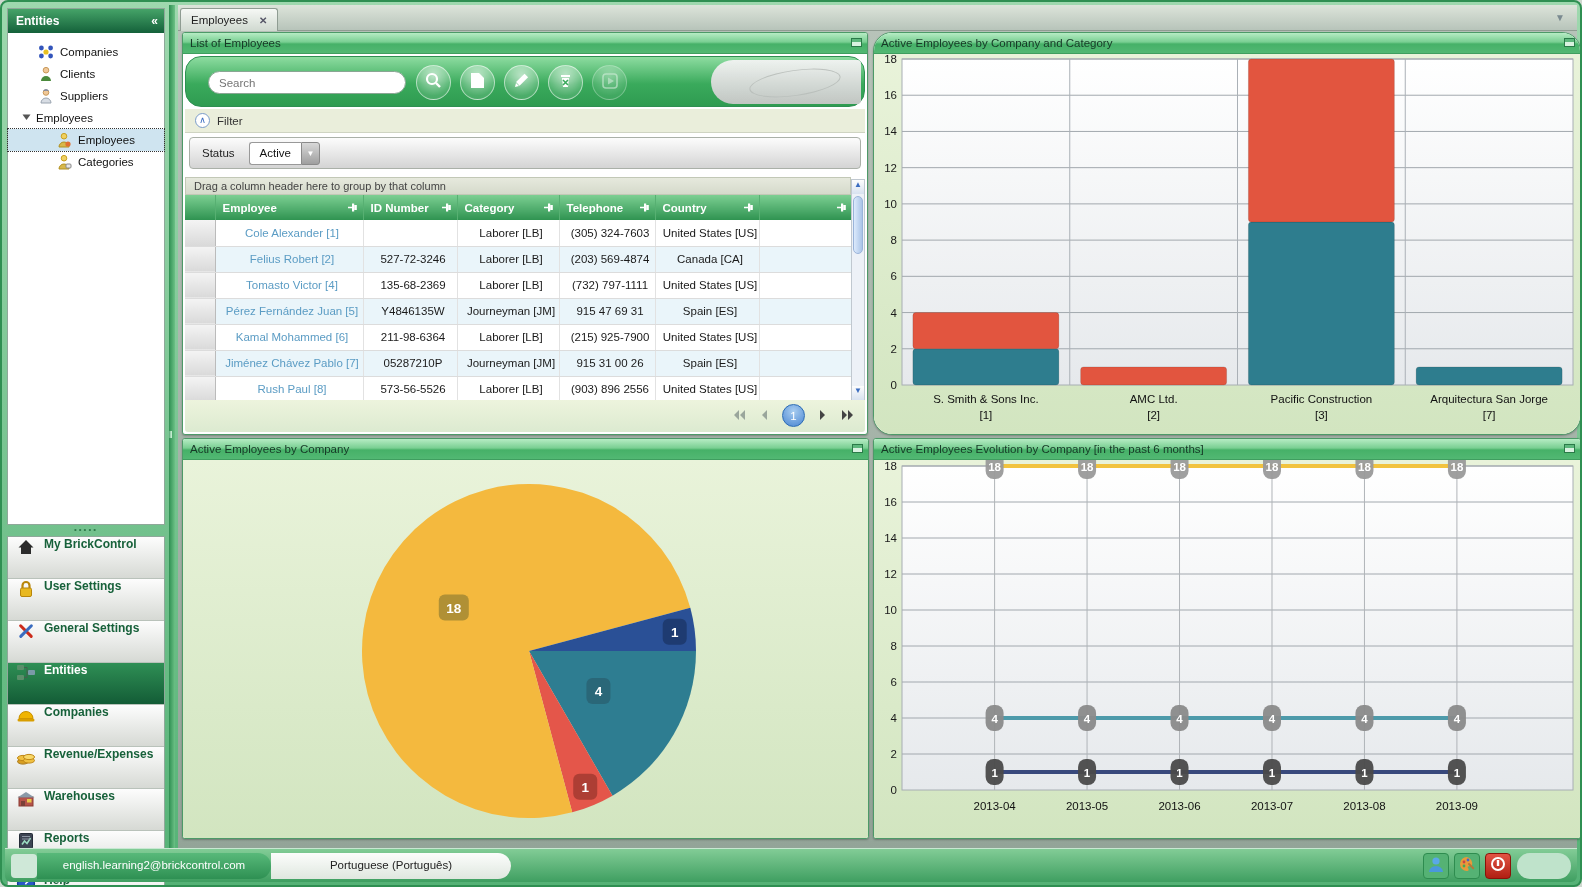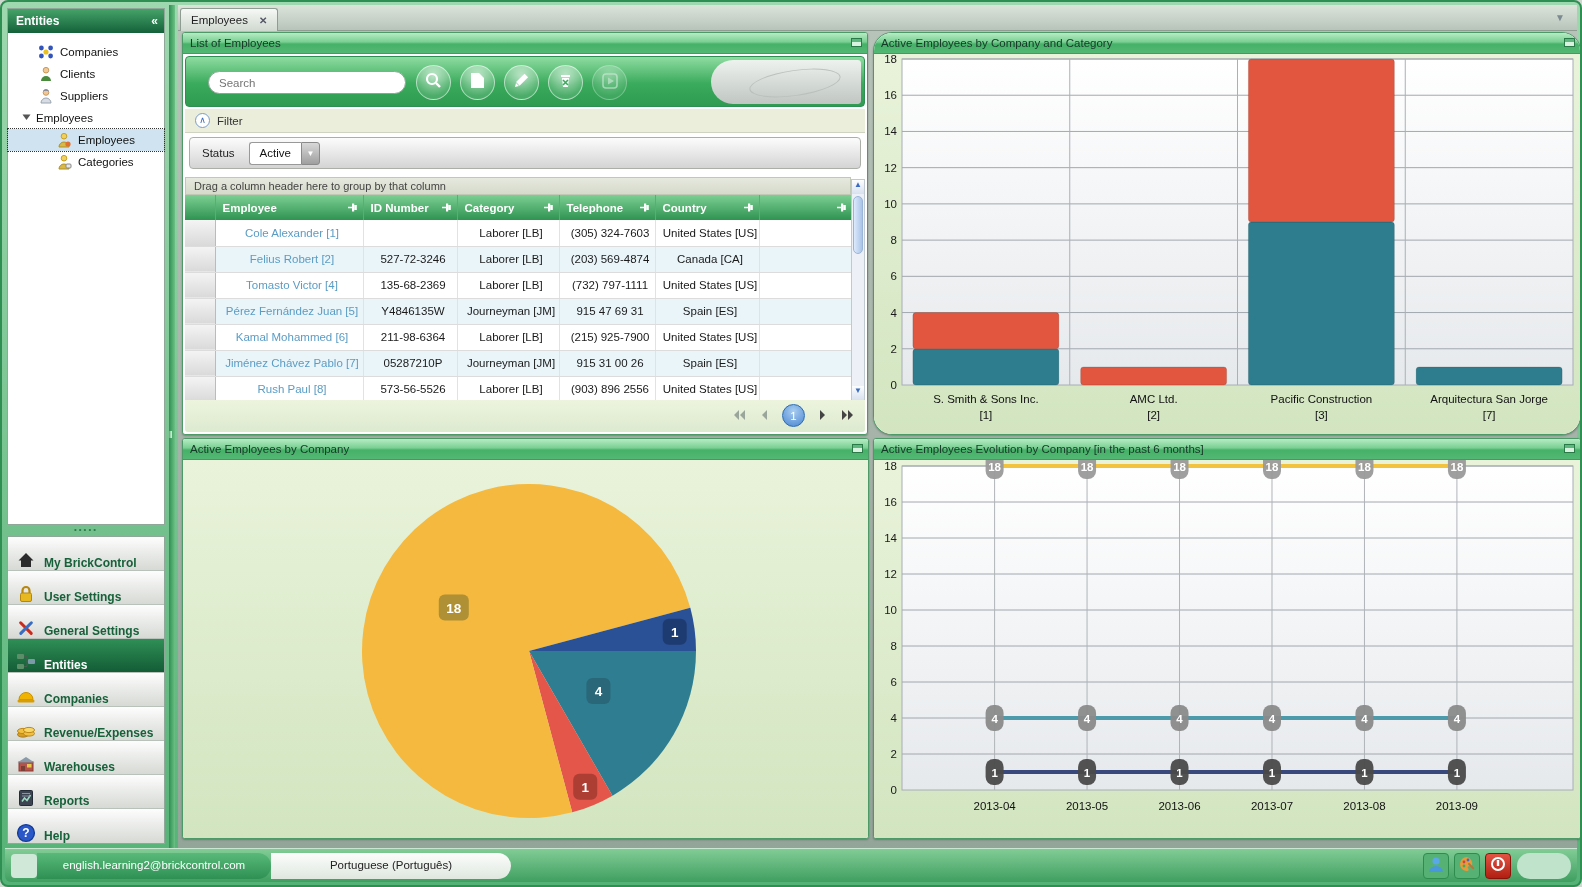--- a/index.html
+++ b/index.html
@@ -21,21 +21,21 @@
   .tree-item.lvl1 { padding-left:30px; }
   .tree-item.lvl0 { padding-left:12px; }
   .tree-item.lvl2 { padding-left:48px; }
   .tree-item.selected { background:#cfe4f0; outline:1px dotted #333; }
   .tree-item span.tlabel { padding-left:4px; }
 
   .sb-dots { position:absolute; left:5px; top:524px; width:158px; height:9px; text-align:center;
              color:#2e7a4a; font-size:8px; letter-spacing:2px; line-height:7px; }
 
   .nav { position:absolute; left:5px; top:534px; width:158px; border:1px solid #8fa89a; background:#fff; }
-  .nav-item { display:flex; align-items:flex-end; height:34px; border-bottom:1px solid #b9c2ba;
+  .nav-item { display:flex; align-items:flex-start; height:42px; border-bottom:1px solid #b9c2ba;
               background:linear-gradient(#fdfdfd,#d6d9d4); cursor:pointer; }
   .nav-item:last-child { border-bottom:none; }
   .nav-item .nicon { width:22px; height:20px; margin:0 6px 0 8px; }
   .nav-item .nlabel { font-size:12px; font-weight:bold; color:#17613a; }
   .nav-item.selected { background:linear-gradient(#2f8f55,#135c36); }
   .nav-item.selected .nlabel { color:#fff; }
 
   .v-splitter { position:absolute; left:167px; top:3px; width:6px; height:845px;
                 background:linear-gradient(90deg,#2f8f52,#6cc186); }
   .v-splitter .grip { position:absolute; top:425px; left:0; width:6px; color:#eafff0; font-size:9px; }
@@ -62,21 +62,21 @@
   .panel-min::before { content:""; position:absolute; left:0; top:0; right:0; height:3px; background:#5eb87d; }
   .chart-body { position:absolute; left:0; top:21px; right:0; bottom:0;
                 background:linear-gradient(#e9f3da,#d2e5c0); }
 
   #list-panel { left:180px; top:30px; width:686px; height:403px; }
   #bar-panel  { left:871px; top:30px; width:708px; height:403px;border-radius:19px; }
   #pie-panel  { left:180px; top:436px; width:687px; height:401px; }
   #line-panel { left:871px; top:436px; width:708px; height:401px; }
 
   
-  .toolbar { position:absolute; left:2px; right:2px; top:23px; height:51px; border-radius:4px;
+  .toolbar { position:absolute; left:2px; right:2px; top:23px; height:51px; border-radius:16px;
              background:linear-gradient(#8ddca0 0%,#3aaa5c 55%,#2f9b51 100%); border:1px solid #2f8f52; }
   .search-input { position:absolute; left:22px; top:14px; width:198px; height:23px; border-radius:12px;
                   border:1px solid #8aa694; padding:0 10px; font-size:11.5px; color:#333; outline:none; }
   .tb-btn { position:absolute; top:8px; width:35px; height:35px; border-radius:50%;
             background:radial-gradient(circle at 50% 30%, rgba(255,255,255,.6), rgba(255,255,255,.12) 70%);
             border:1px solid rgba(255,255,255,.55); cursor:pointer; display:flex; align-items:center; justify-content:center; }
   .tb-btn.disabled { opacity:.55; }
   .swoosh { position:absolute; right:3px; top:3px; width:150px; height:44px;
             background:linear-gradient(#f4f4f4,#c9c9c9); border-radius:26px 4px 4px 26px; opacity:.95; }
   .swoosh::after { content:""; position:absolute; right:20px; top:10px; width:90px; height:24px;

